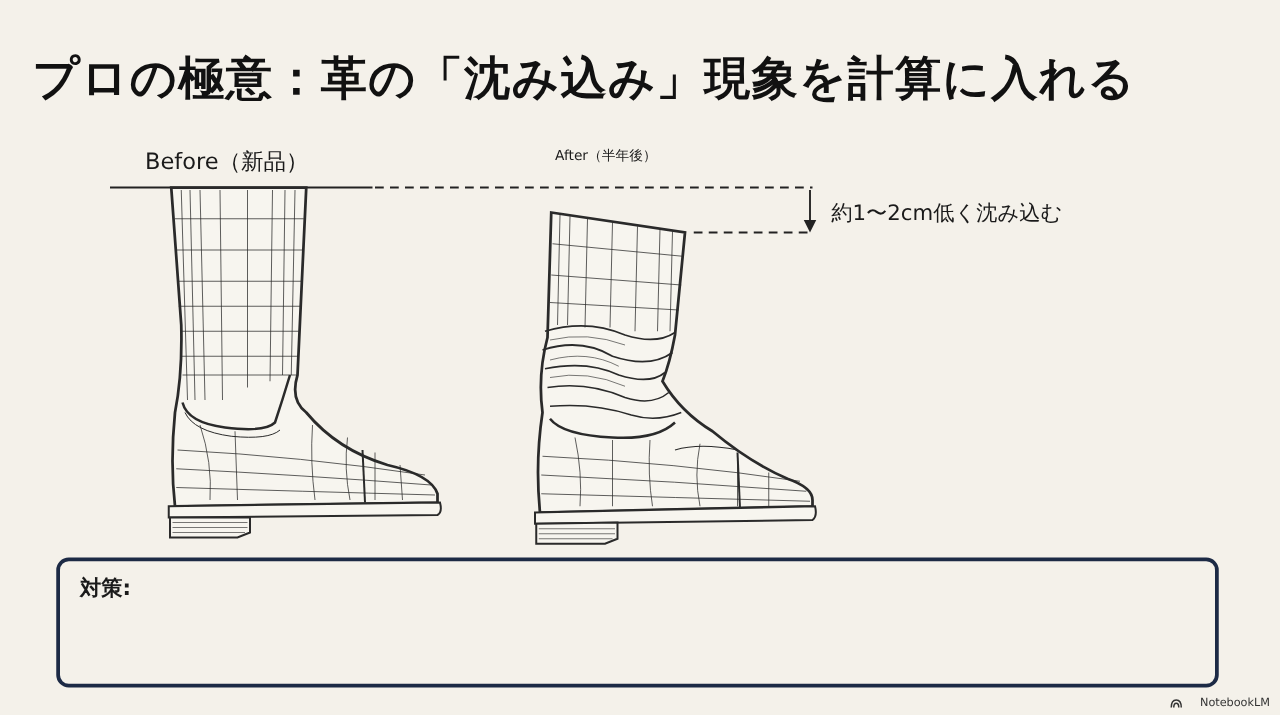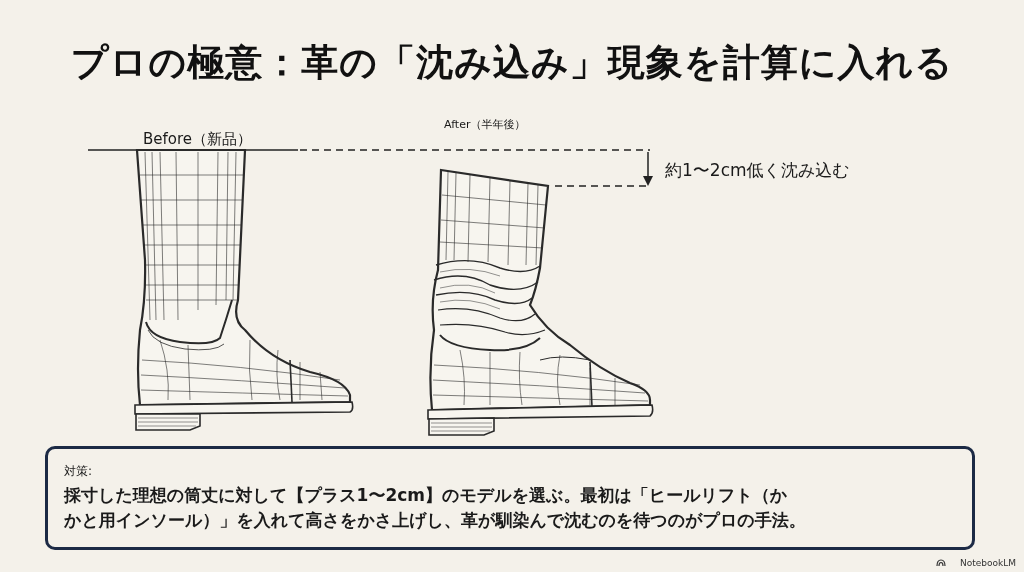--- a/index.html
+++ b/index.html
@@ -6,33 +6,32 @@
     html, body { width: 1024px; height: 572px; overflow: hidden; }
     body {
       background: #f4f1ea;
       position: relative;
       font-family: "DejaVu Sans", "Liberation Sans", sans-serif;
       color: #1a1a1a;
     }
     .title {
       position: absolute;
       top: 38px; left: 0; width: 1024px;
-      text-align: center;
       font-family: "DejaVu Serif", "Liberation Serif", serif;
       font-size: 37px;
       font-weight: bold;
       letter-spacing: 1px;
       color: #111;
+      padding-left: 26px;
     }
     .label-before {
       position: absolute;
-      top: 117px; left: 143px;
-      font-size: 15px;
+      top: 117px; left: 116px;
+      font-size: 18px;
       font-weight: 500;
-      margin-top: 13px;
     }
     .label-after {
       position: absolute;
       top: 117px; left: 444px;
       font-size: 11px;
       font-weight: 500;
     }
     .diagram-svg {
       position: absolute;
       top: 0; left: 0;
@@ -56,22 +55,22 @@
     .countermeasure-box {
       position: absolute;
       top: 446px; left: 45px;
       width: 930px; height: 104px;
       border: 3px solid #1c2a45;
       border-radius: 10px;
       background: #f4f1ea;
       padding: 10px 16px;
     }
     .cm-heading {
-      font-size: 12px;
-      font-weight: normal;
+      font-size: 17px;
+      font-weight: bold;
       line-height: 24px;
     }
     .cm-body {
       font-size: 17px;
       font-weight: bold;
       line-height: 25px;
       white-space: pre-line;
     }
     .brand {
       position: absolute;
@@ -150,22 +149,20 @@
   </g>
 </svg>
 
 <div class="drop-label">約1〜2cm低く沈み込む</div>
 
 <div class="mechanism">
 </div>
 
 <div class="countermeasure-box">
   <div class="cm-heading">対策:</div>
-  <div class="cm-body">採寸した理想の筒丈に対して【プラス1〜2cm】のモデルを選ぶ。最初は「ヒールリフト（か
-かと用インソール）」を入れて高さをかさ上げし、革が馴染んで沈むのを待つのがプロの手法。</div>
 </div>
 
 <div class="brand">
   <svg width="10" height="8" viewBox="0 0 10 8">
     <path d="M1,7 Q1,1 5,1 Q9,1 9,7 M3,7 Q3,3.5 5,3.5 Q7,3.5 7,7" fill="none" stroke="#333" stroke-width="1.2"></path>
   </svg>
   <span>NotebookLM</span>
 </div>
 
 </body></html>

